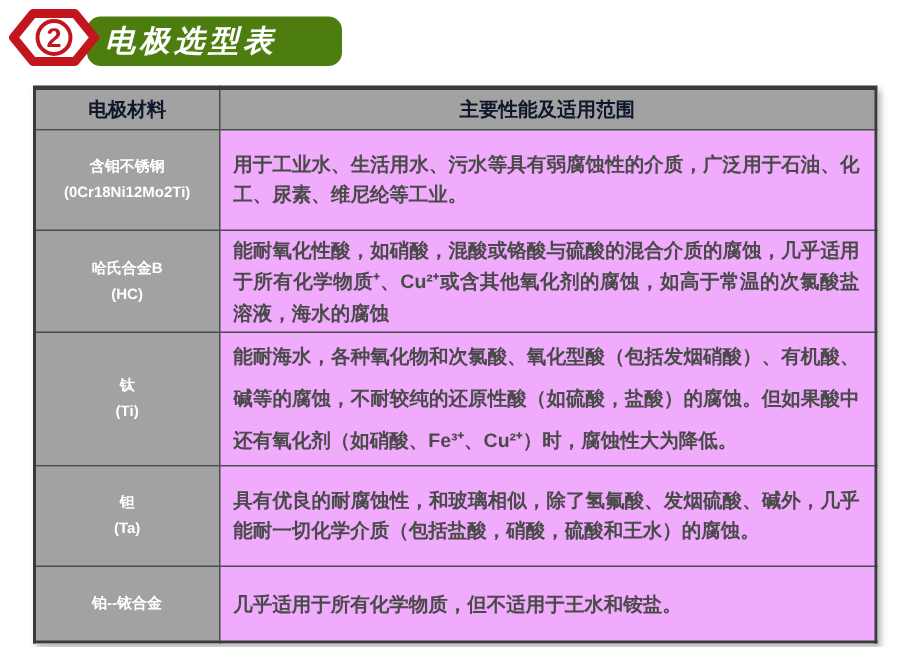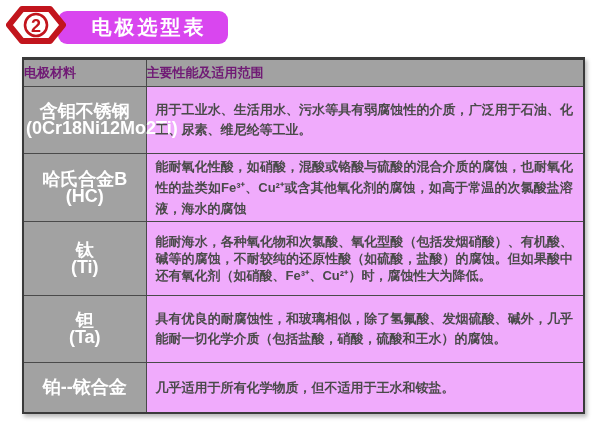--- a/index.html
+++ b/index.html
@@ -6,65 +6,65 @@
   html, body { width: 600px; height: 431px; background: #ffffff; }
   body { font-family: "Liberation Sans", sans-serif; position: relative; overflow: hidden; }
 
   .page { position: absolute; inset: 0; }
 
   
   .hdr { position: absolute; left: 0; top: 0; width: 600px; height: 52px; }
   .badge-svg { position: absolute; left: 6px; top: 4px; width: 60px; height: 42px; z-index: 2; }
   .banner {
     position: absolute; left: 58px; top: 11px; height: 33px; width: 170px;
-    background: #d946ef; border-radius: 9px; z-index: 1;
-    display: flex; align-items: center; justify-content: center;
+    background: #4d7c0f; border-radius: 9px; z-index: 1;
+    display: flex; align-items: center;  font-style: italic;
   }
   .banner span {
     color: #ffffff; font-size: 20px; font-weight: bold; letter-spacing: 3px;
     padding-left: 12px;
   }
 
   
   table.sel {
     position: absolute; left: 22px; top: 57px; width: 563px;
     border-collapse: collapse; table-layout: fixed;
     box-shadow: 2px 3px 4px rgba(0,0,0,0.28);
   }
   table.sel th, table.sel td {
     border: 1px solid #4a4a4a;
     vertical-align: middle;
   }
   table.sel { border: 2px solid #3a3a3a; border-top-width: 3px; }
   col.c-mat { width: 123px; }
 
   thead th {
-    background: #a2a2a2; color: #701a75;
-    font-size: 13px; font-weight: bold; text-align: left;
+    background: #a2a2a2; color: #0f172a;
+    font-size: 13px; font-weight: bold; text-align: center;
     height: 28px;
   }
   tbody th.mat {
     background: #a2a2a2; color: #ffffff;
-    font-size: 18px; font-weight: bold; 
+    font-size: 10px; font-weight: bold; 
     line-height: 17px; padding: 16px 2px;
   }
   tbody td.desc {
     background: #f0abfc; color: #4a4a4a;
     font-size: 13px; font-weight: bold; text-align: justify;
     padding: 2px 10px 2px 9px; line-height: 20px;
   }
   tr.r1 { height: 48px; }
   tr.r2 { height: 50px; }
   tr.r3 { height: 65px; }
   tr.r4 { height: 74px; }
   tr.r5 { height: 48px; }
   tr.r6 { height: 23px; }
   tr.r7 { height: 24px; margin-left: 16px; }
   tr.r3 td.desc { line-height: 21px; }
-  tr.r4 td.desc { line-height: 17px; }
+  tr.r4 td.desc { line-height: 28px; }
   tr.r6 td.desc, tr.r7 td.desc { line-height: 16px; }
 </style>
 </head>
 <body>
 
 <div class="page">
 
   <div class="hdr">
     <svg class="badge-svg" viewBox="0 0 60 40">
       <polygon points="3,20 16,4 44,4 57,20 44,36 16,36" fill="#ffffff" stroke="#c2151d" stroke-width="6" stroke-linejoin="round"></polygon>
@@ -93,21 +93,21 @@
           <div>含钼不锈钢</div>
           <div>(0Cr18Ni12Mo2Ti)</div>
         </th>
         <td class="desc">用于工业水、生活用水、污水等具有弱腐蚀性的介质，广泛用于石油、化工、尿素、维尼纶等工业。</td>
       </tr>
       <tr class="r3">
         <th class="mat">
           <div>哈氏合金B</div>
           <div>(HC)</div>
         </th>
-        <td class="desc">能耐氧化性酸，如硝酸，混酸或铬酸与硫酸的混合介质的腐蚀，也耐氧化性的盐类如Fe³⁺、Cu²⁺或含其他氧化剂的腐蚀，如高于常温的次氯酸盐溶液，海水的腐蚀</td>
+        <td class="desc">能耐氧化性酸，如硝酸，混酸或铬酸与硫酸的混合介质的腐蚀，几乎适用于所有化学物质⁺、Cu²⁺或含其他氧化剂的腐蚀，如高于常温的次氯酸盐溶液，海水的腐蚀</td>
       </tr>
       <tr class="r4">
         <th class="mat">
           <div>钛</div>
           <div>(Ti)</div>
         </th>
         <td class="desc">能耐海水，各种氧化物和次氯酸、氧化型酸（包括发烟硝酸）、有机酸、碱等的腐蚀，不耐较纯的还原性酸（如硫酸，盐酸）的腐蚀。但如果酸中还有氧化剂（如硝酸、Fe³⁺、Cu²⁺）时，腐蚀性大为降低。</td>
       </tr>
       <tr class="r5">
         <th class="mat">

